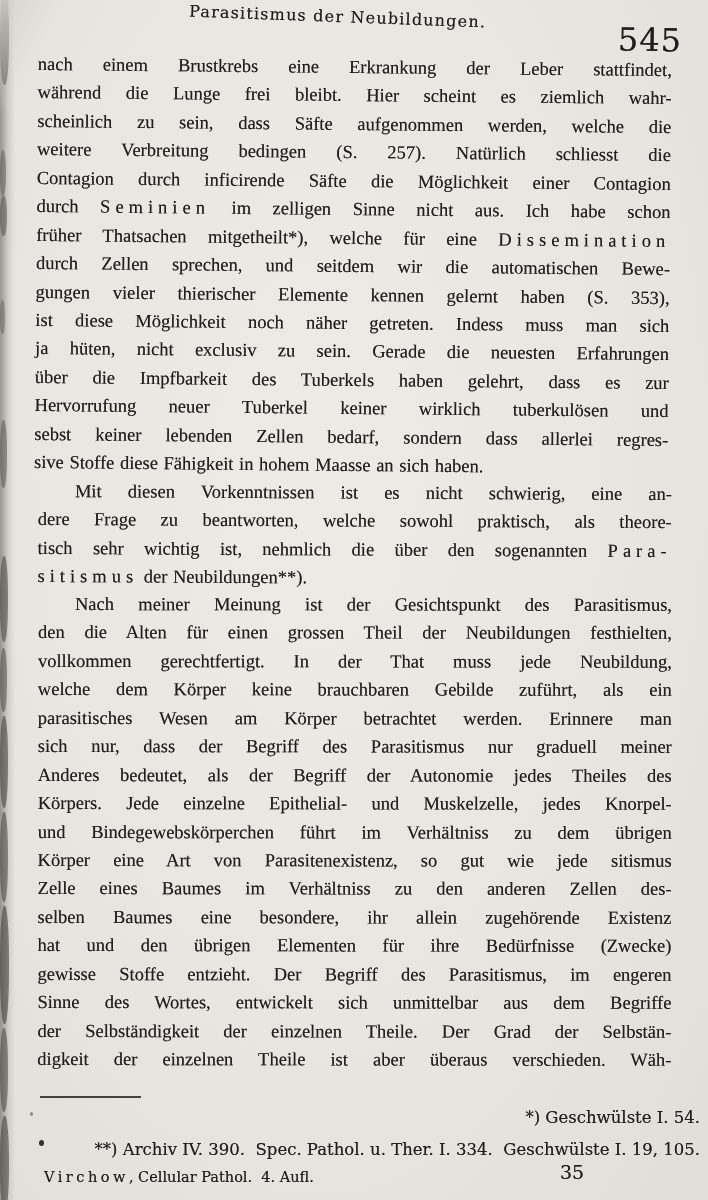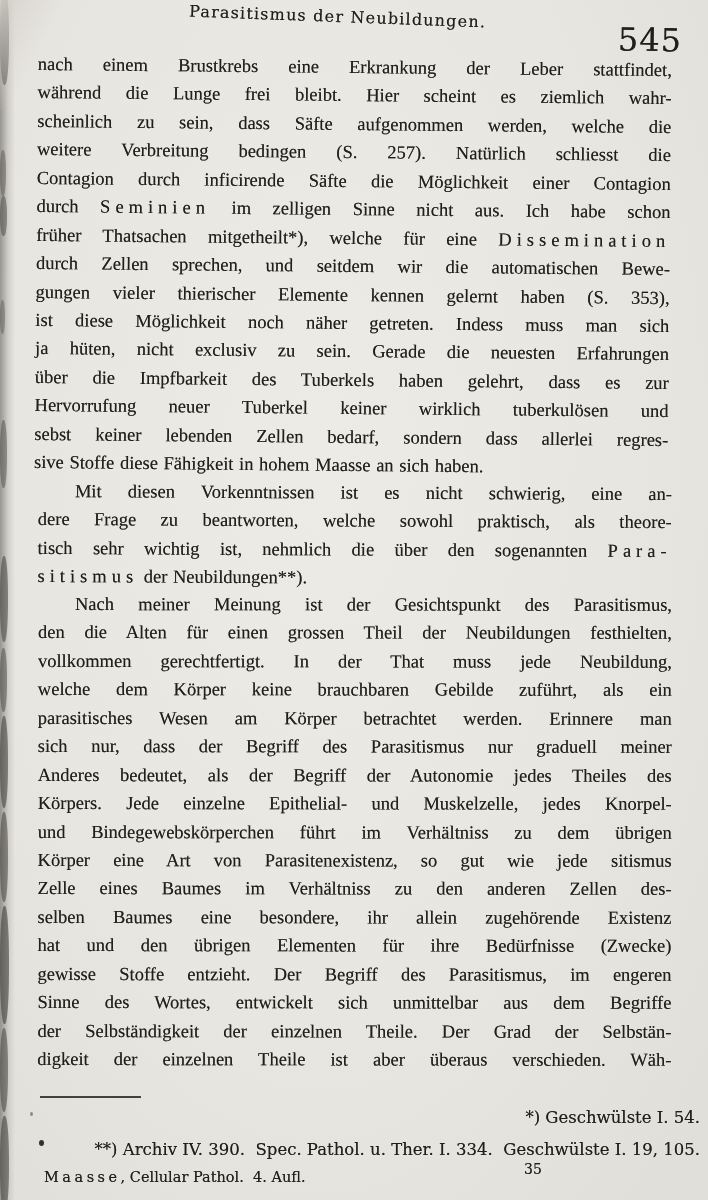--- a/index.html
+++ b/index.html
@@ -80,21 +80,21 @@
   .fn{height:31.5px;text-align:right;}
   .fn-1{padding-left:33px;}
   .fn-2{padding-left:17px;}
   
   .imprint{
     position:absolute;left:44px;top:1169px;
     font-size:14.5px;white-space:pre-wrap;
   }
   .imprint .g{letter-spacing:3.5px;}
   .sheet-number{
-    position:absolute;left:524px;top:1161px;font-size:14px;
+    position:absolute;left:560px;top:1161px;font-size:19px;
   }
   .ink-dot{
     position:absolute;left:39px;top:1140px;width:5px;height:6px;
     border-radius:50%;background:#34312d;
   }
   .ink-speck{
     position:absolute;left:30px;top:1112px;width:3px;height:4px;
     border-radius:50%;background:#6a665f;opacity:.7;
   }
 </style>
@@ -170,17 +170,17 @@
       </div>
     </div>
 
   <div class="footnote-rule"></div>
 
   <div class="footnotes" id="footnotes"><div class="fn fn-1">*) Geschwülste I. 54.</div><div class="fn fn-2">**) Archiv IV. 390.  Spec. Pathol. u. Ther. I. 334.  Geschwülste I. 19, 105.</div></div>
 
   <div class="ink-speck"></div>
   <div class="ink-dot"></div>
 
-  <div class="imprint" id="imprint"><span class="g">Maasse</span><span class="">, Cellular Pathol.  4. Aufl.</span></div>
+  <div class="imprint" id="imprint"><span class="g">Virchow</span><span class="">, Cellular Pathol.  4. Aufl.</span></div>
 
   <div class="sheet-number">35</div>
 
 </div>
 
 </body></html>

